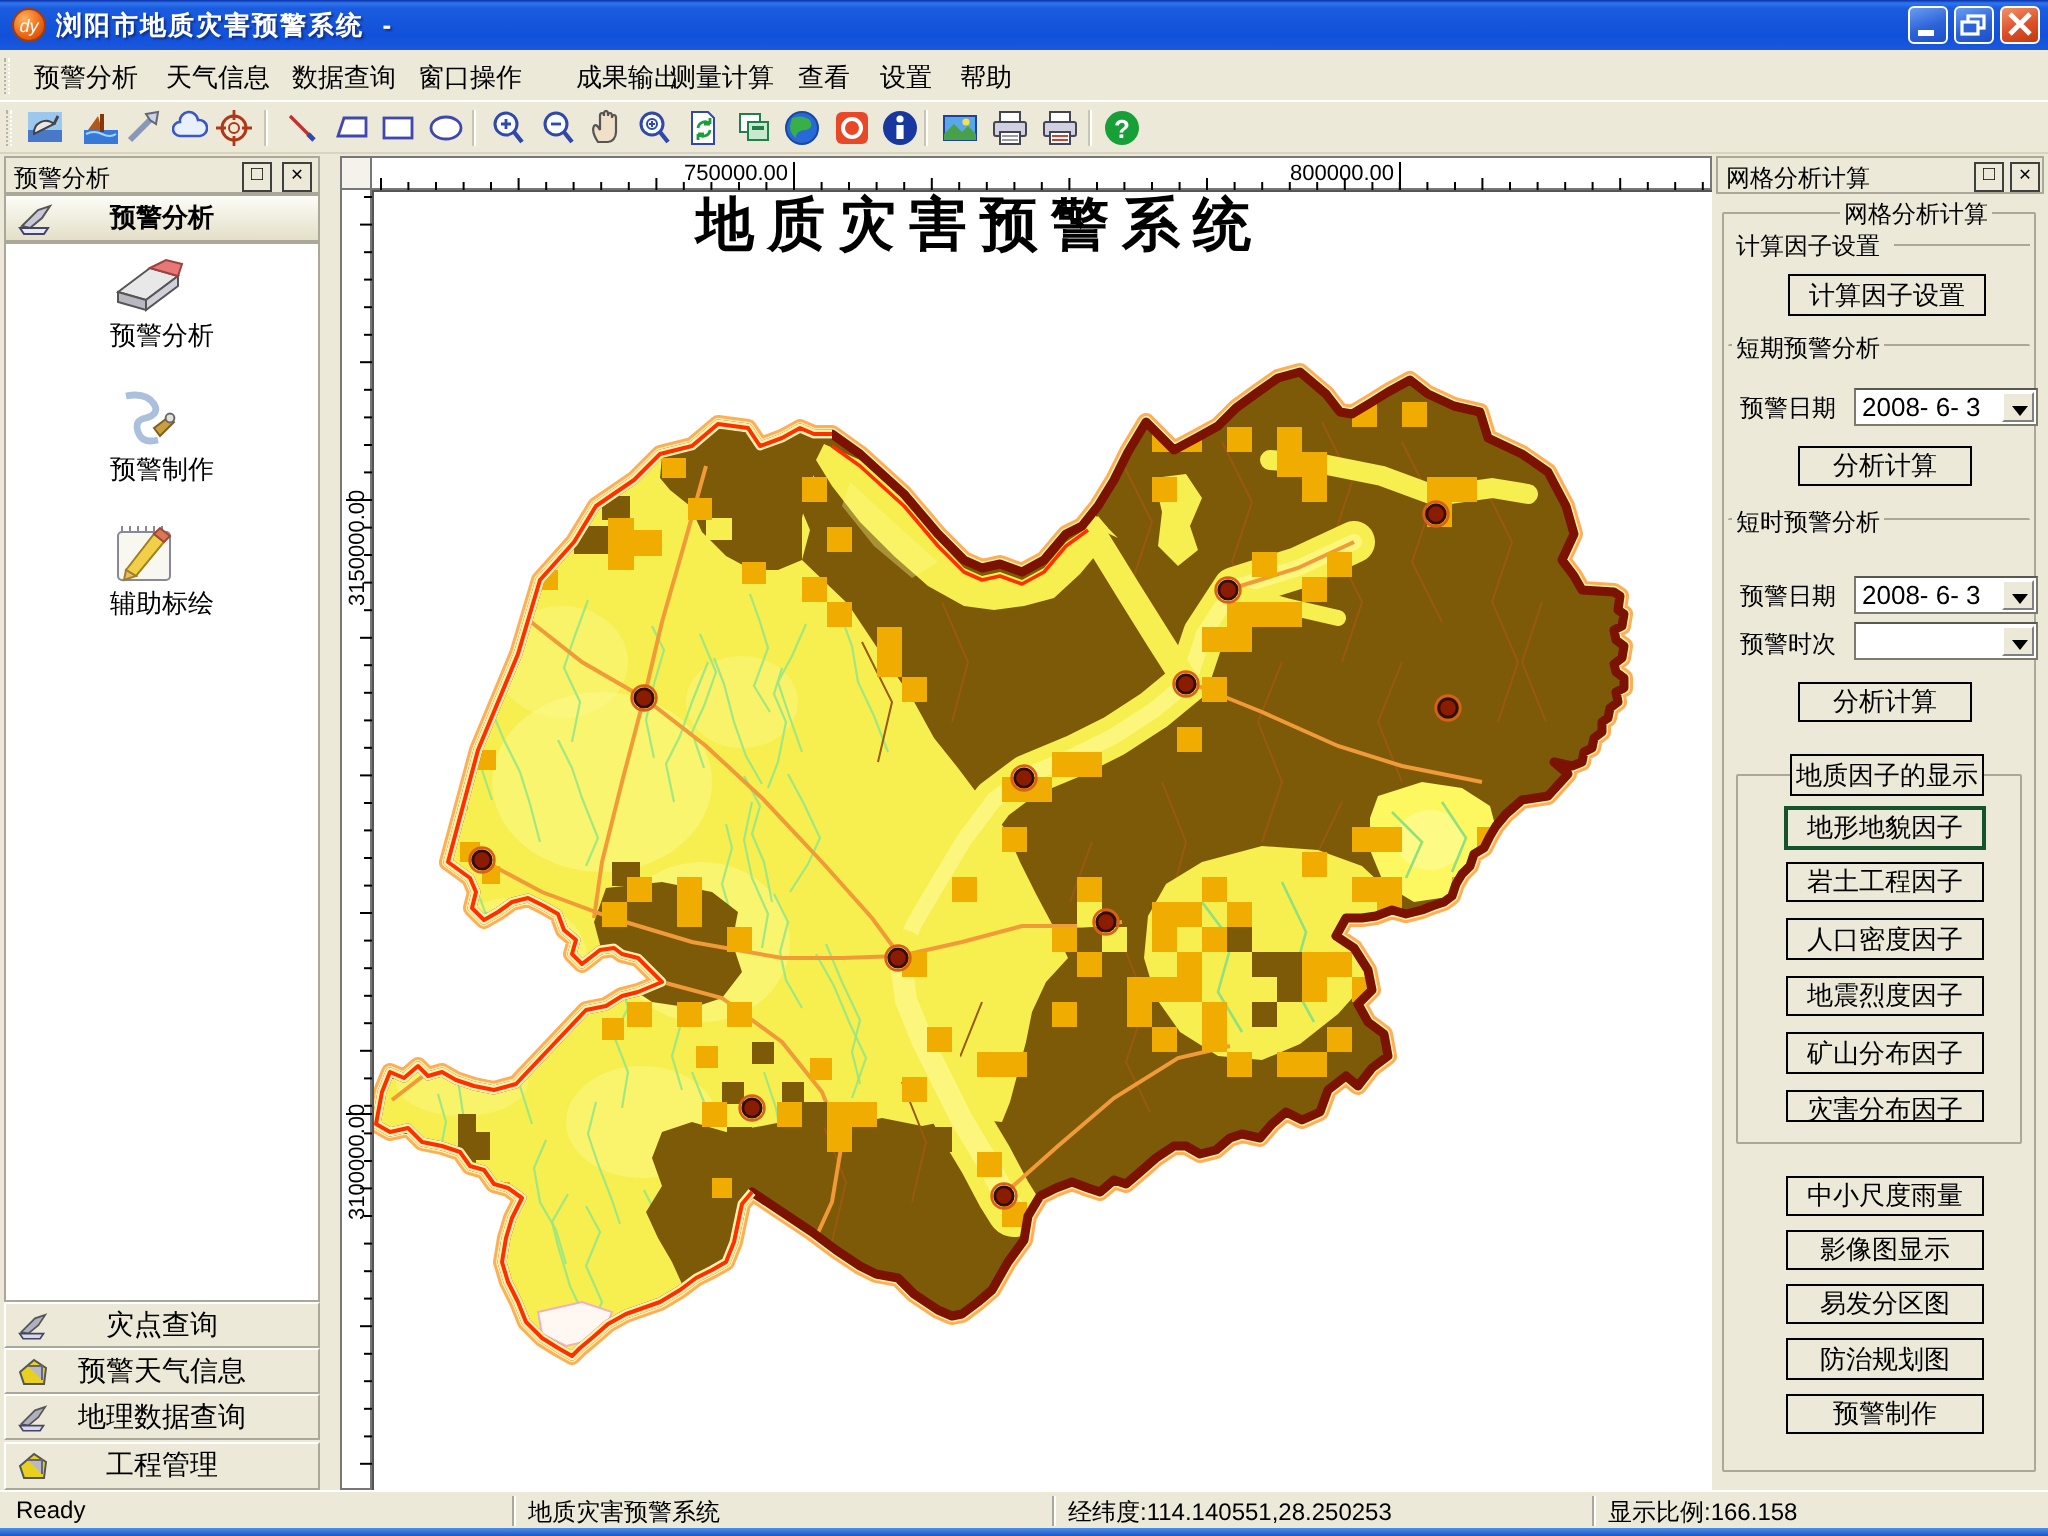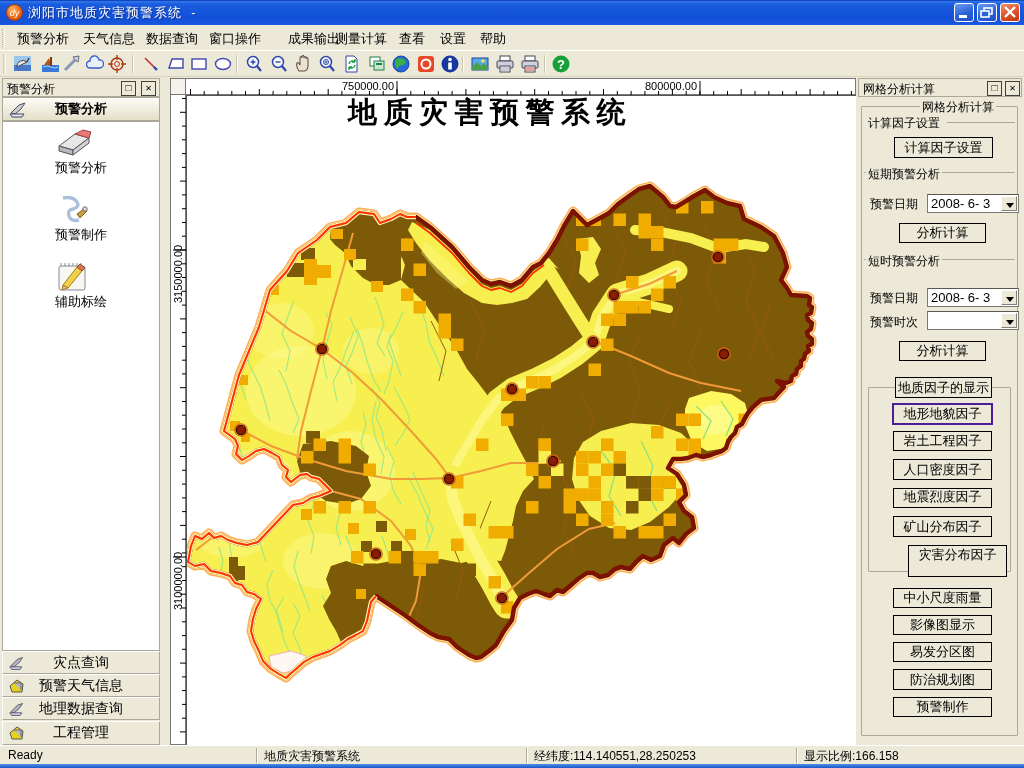--- a/index.html
+++ b/index.html
@@ -4,21 +4,21 @@
 <style>
 html,body{margin:0;padding:0;width:1024px;height:768px;overflow:hidden;
  font-family:"Liberation Sans",sans-serif;background:#ece9d8;}
 *{box-sizing:border-box;}
 .abs{position:absolute;}
 #titlebar{left:0;top:0;width:1024px;height:40px;
  background:linear-gradient(180deg,#0a2fa8 0%,#2e77ee 4%,#1b5cdf 10%,#1150d8 45%,#215fe2 75%,#3a83f1 92%,#0a36b0 100%);}
 #titlebar .logo{left:6px;top:4px;width:17px;height:17px;border-radius:50%;
  background:radial-gradient(circle at 35% 30%,#ffb25e,#ec6312 60%,#c74505);border:1px solid #a33c08;
  color:#fff;font-size:9px;font-style:italic;text-align:center;line-height:16px;}
-#titlebar .ttl{left:28px;top:4px;color:#fff;font-size:13px;font-weight:normal;
+#titlebar .ttl{left:28px;top:4px;color:#fff;font-size:13px;font-weight:bold;
  text-shadow:1px 1px 1px #10308c;letter-spacing:1px;}
 .wbtn{top:3px;width:20px;height:19px;border-radius:3px;border:1px solid #fff;
  color:#fff;text-align:center;}
 #btnmin{left:954px;background:linear-gradient(160deg,#6a9cf2 0%,#2c63d8 55%,#1e4fc8 100%);}
 #btnmax{left:977px;background:linear-gradient(160deg,#6a9cf2 0%,#2c63d8 55%,#1e4fc8 100%);}
 #btncls{left:1000px;background:linear-gradient(160deg,#f09169 0%,#dd5029 55%,#c03a10 100%);}
 #menubar{left:0;top:25px;width:1024px;height:25px;background:#ece9d8;font-size:13px;color:#000;}
 #menubar span{position:absolute;top:5px;}
 #toolbar{left:0;top:50px;width:1024px;height:27px;background:#ece9d8;border-bottom:1px solid #d8d4c0;border-top:1px solid #fff;}
 .grip{width:3px;border-left:1px dotted #b8b4a2;border-right:1px dotted #fff;height:18px;}
@@ -645,26 +645,26 @@
 <div class="glab abs" style="left:866px;top:253px;">短时预警分析</div>
 <div class="glab abs" style="left:868px;top:290px;">预警日期</div>
 <div class="combo abs" style="left:927px;top:288px;width:92px;">2008- 6- 3<span class="cbtn"></span></div>
 <div class="glab abs" style="left:868px;top:314px;">预警时次</div>
 <div class="combo abs" style="left:927px;top:311px;width:92px;">
     <span class="cbtn"></span>
   </div>
 <div class="xbtn abs" style="left:899px;top:341px;width:87px;height:20px;line-height:18px;">分析计算</div>
 <div class="gbox abs" style="left:868px;top:387px;width:143px;height:185px;"></div>
 <div class="xbtn abs" style="left:895px;top:377px;width:97px;height:21px;line-height:19px;">地质因子的显示</div>
-<div class="xbtn abs" style="left:892px;top:403px;width:101px;height:22px;line-height:18px;border:2px solid #4c1d95;">地形地貌因子</div>
+<div class="xbtn abs" style="left:892px;top:403px;width:101px;height:22px;line-height:18px;border:2px solid #14532d;">地形地貌因子</div>
 <div class="xbtn abs" style="left:893px;top:431px;width:99px;height:20px;line-height:18px;">岩土工程因子</div>
 <div class="xbtn abs" style="left:893px;top:459px;width:99px;height:21px;line-height:19px;">人口密度因子</div>
-<div class="xbtn abs" style="left:893px;top:488px;width:99px;height:20px;line-height:18px;font-family:Liberation Mono, monospace;">地震烈度因子</div>
+<div class="xbtn abs" style="left:893px;top:488px;width:99px;height:20px;line-height:18px;">地震烈度因子</div>
 <div class="xbtn abs" style="left:893px;top:516px;width:99px;height:21px;line-height:19px;">矿山分布因子</div>
-<div class="xbtn abs" style="left:893px;top:545px;width:99px;height:32px;line-height:18px;margin-left:15px;">灾害分布因子</div>
+<div class="xbtn abs" style="left:893px;top:545px;width:99px;height:16px;line-height:18px;">灾害分布因子</div>
 <div class="xbtn abs" style="left:893px;top:588px;width:99px;height:20px;line-height:18px;font-family:Liberation Serif, serif;">中小尺度雨量</div>
 <div class="xbtn abs" style="left:893px;top:615px;width:99px;height:20px;line-height:18px;">影像图显示</div>
 <div class="xbtn abs" style="left:893px;top:642px;width:99px;height:20px;line-height:18px;">易发分区图</div>
 <div class="xbtn abs" style="left:893px;top:669px;width:99px;height:21px;line-height:19px;">防治规划图</div>
 <div class="xbtn abs" style="left:893px;top:697px;width:99px;height:20px;line-height:18px;">预警制作</div>
 <div id="status" class="abs">
  <span style="position:absolute;left:8px;top:2px;">Ready</span>
  <span class="sep" style="left:256px"></span>
  <span style="position:absolute;left:264px;top:2px;">地质灾害预警系统</span>
  <span class="sep" style="left:526px"></span>

